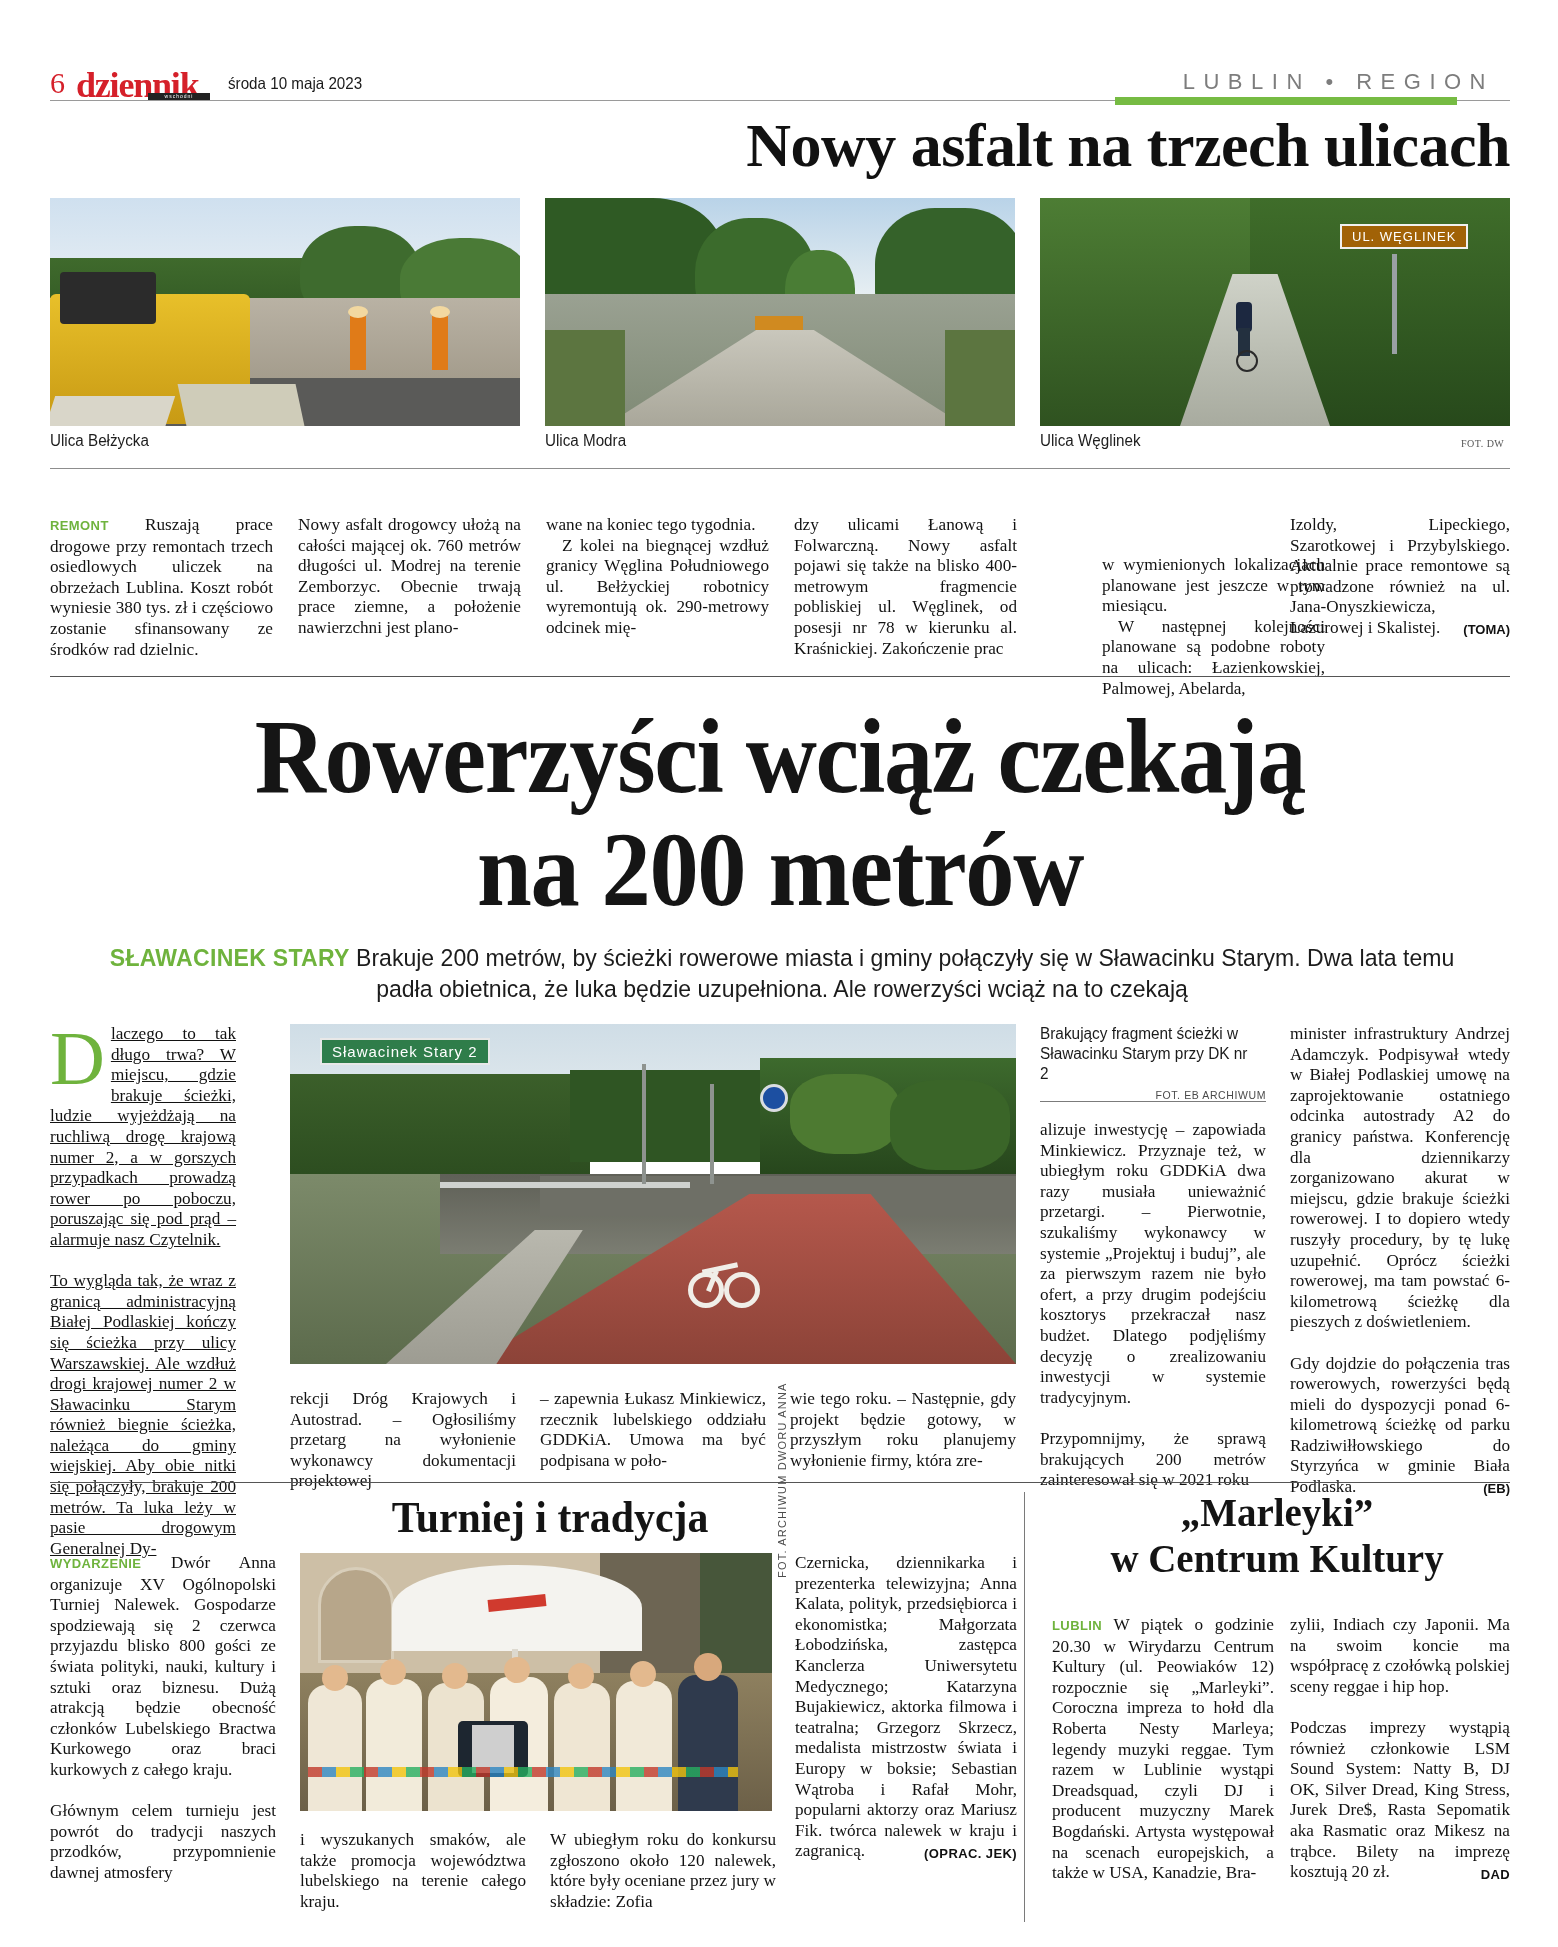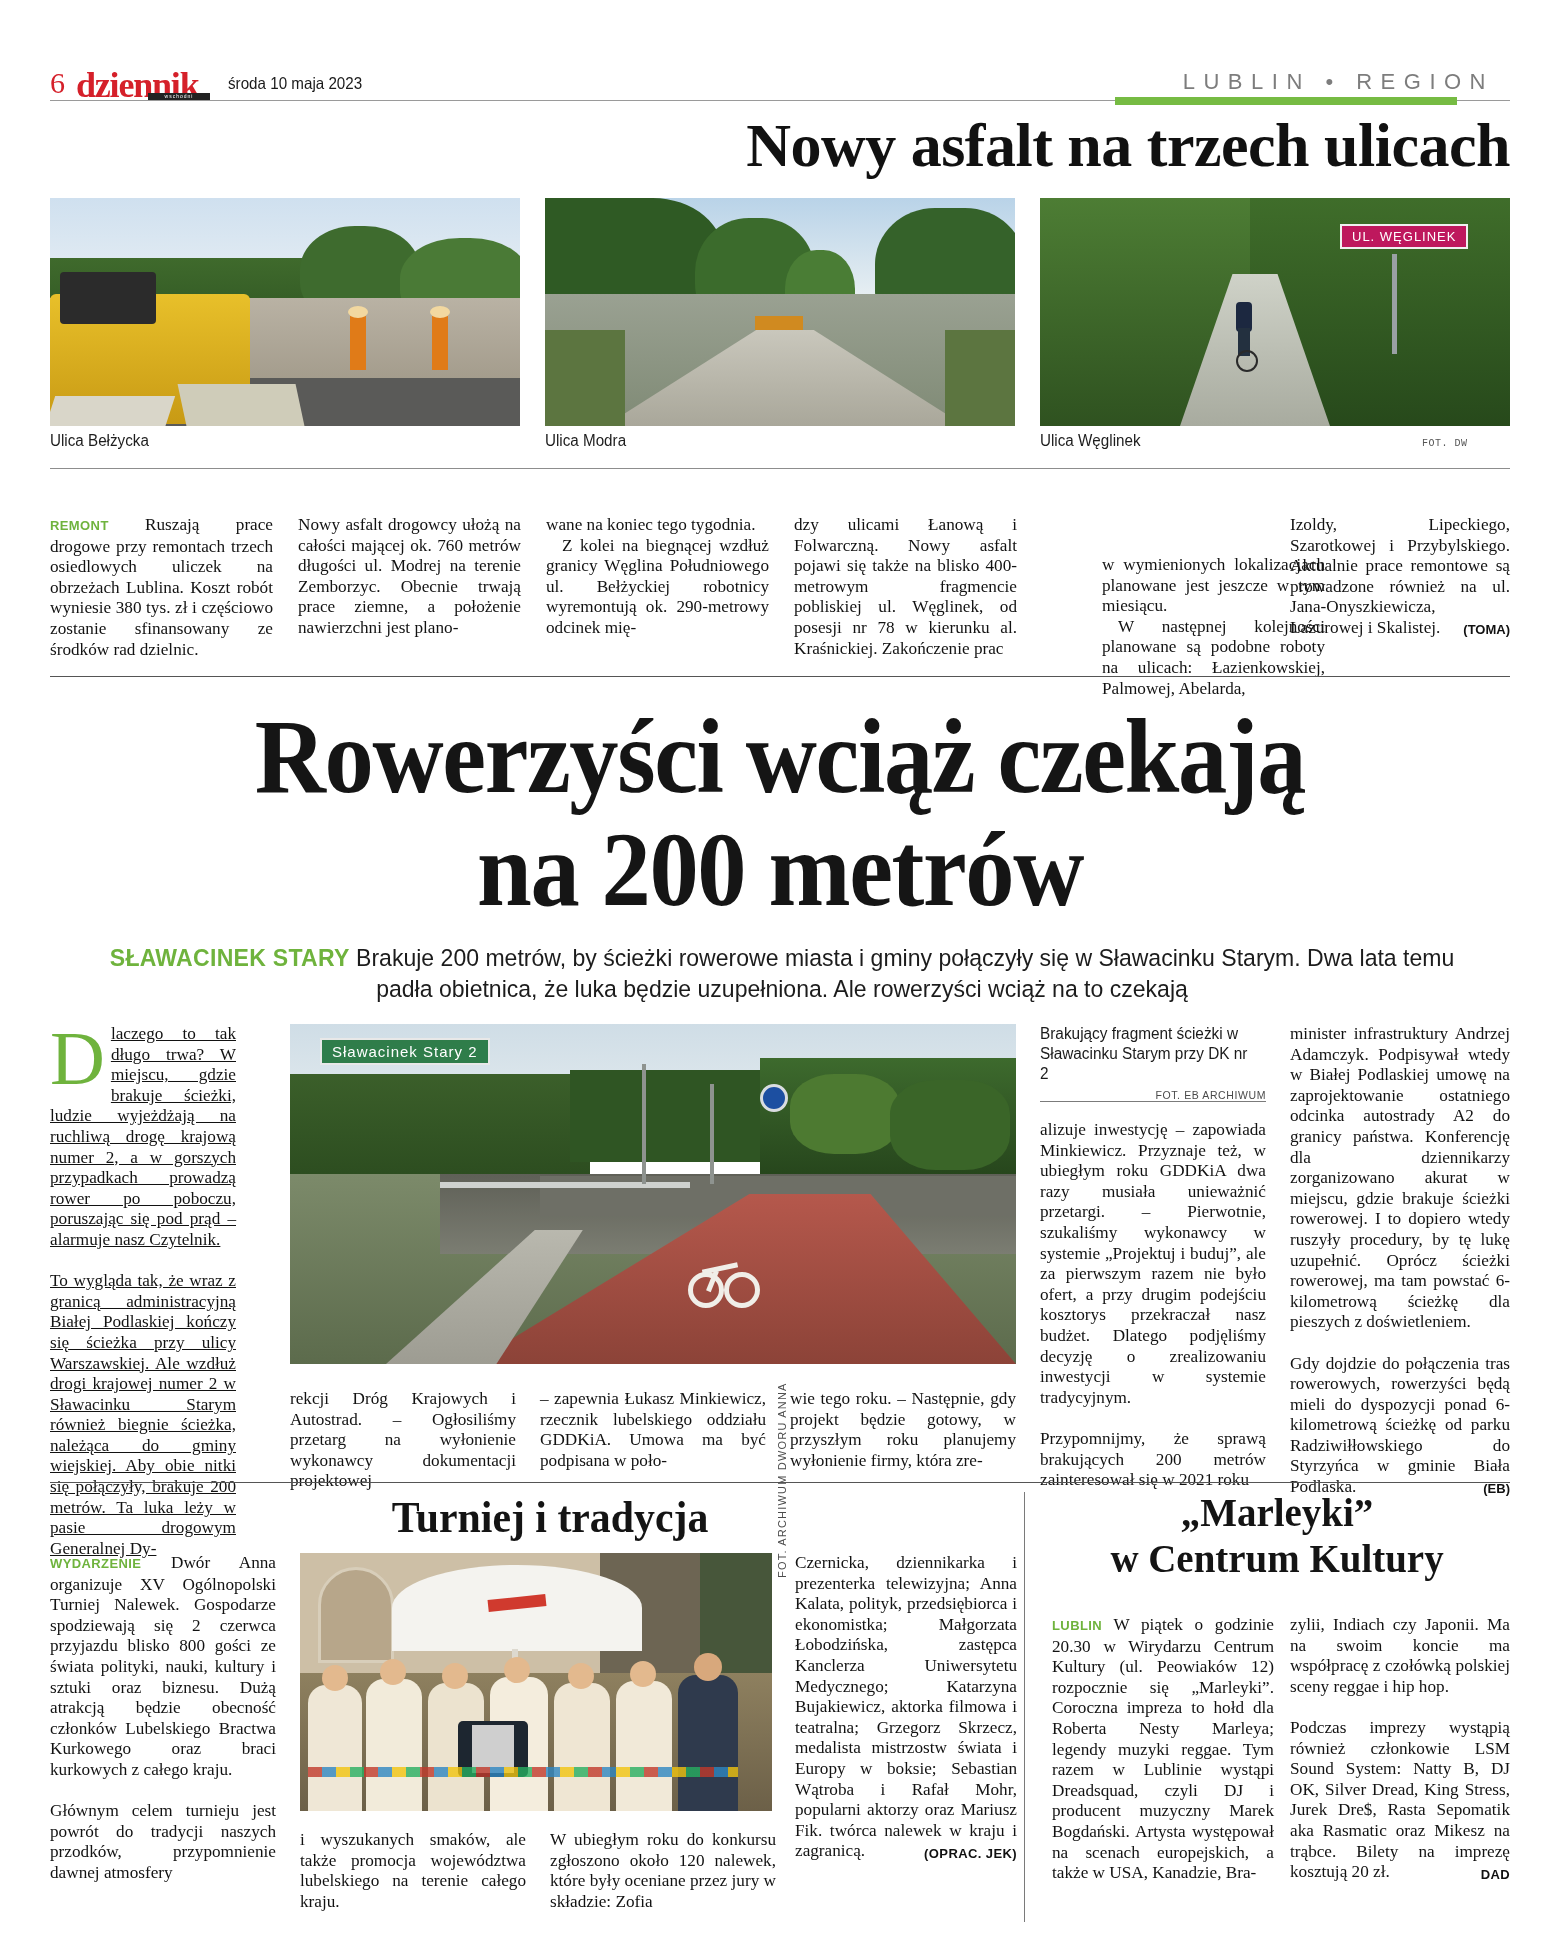--- a/index.html
+++ b/index.html
@@ -134,22 +134,22 @@
     color: #1d1d1d;
     top: 234px;
     transform: scaleX(0.95);
     transform-origin: left top;
   }
   .caption.c1 { left: 0; }
   .caption.c2 { left: 495px; }
   .caption.c3 { left: 990px; }
   .photo-credit {
     position: absolute;
-    left: 1372px; top: 240px;
-    font-family: Liberation Mono, monospace;
+    left: 1411px; top: 240px;
+    font-family: Liberation Serif, serif;
     font-size: 10px;
     letter-spacing: 0.5px;
     color: #555;
   }
 
   
   .sky     { position:absolute; left:0; top:0; width:100%; height:46%; }
   .ground  { position:absolute; left:0; bottom:0; width:100%; height:56%; }
   .tree    { position:absolute; border-radius:46% 46% 40% 40%; }
   .hedge   { position:absolute; }
@@ -449,21 +449,21 @@
     </div>
 
     <div class="photo p3">
       <div class="sky" style="background:linear-gradient(#c6dced,#e9f1f4);height:26%;"></div>
       <div style="position:absolute;left:0;top:0;width:230px;height:228px;background:linear-gradient(#4d7d34,#2f5220);"></div>
       <div style="position:absolute;left:210px;top:0;width:260px;height:228px;background:linear-gradient(#3f6d2a,#27491b);"></div>
       <div style="position:absolute;left:140px;top:76px;width:150px;height:152px;background:linear-gradient(#cfd2c8,#a8ab9f);clip-path:polygon(35% 0,65% 0,100% 100%,0 100%);"></div>
       <div style="position:absolute;left:196px;top:104px;width:16px;height:30px;background:#1c2840;border-radius:4px;"></div>
       <div style="position:absolute;left:198px;top:130px;width:12px;height:28px;background:#23303f;"></div>
       <div style="position:absolute;left:196px;top:152px;width:18px;height:18px;border:2px solid #2a2a2a;border-radius:50%;"></div>
-      <div class="road-sign" style="left:300px;top:26px;font-size:13px;background:#be185d;border:2px solid #f0f0f0;">UL. WĘGLINEK</div>
+      <div class="road-sign" style="left:300px;top:26px;font-size:13px;background:#a16207;border:2px solid #f0f0f0;">UL. WĘGLINEK</div>
       <div style="position:absolute;left:352px;top:56px;width:5px;height:100px;background:#9aa0a4;"></div>
     </div>
 
     <div class="caption c1">Ulica Bełżycka</div>
     <div class="caption c2">Ulica Modra</div>
     <div class="caption c3">Ulica Węglinek</div>
     <div class="photo-credit">FOT. DW</div>
   </div>
 
   <div style="position:absolute;left:50px;top:468px;width:1460px;height:1px;background:#8d8d8d;"></div>

